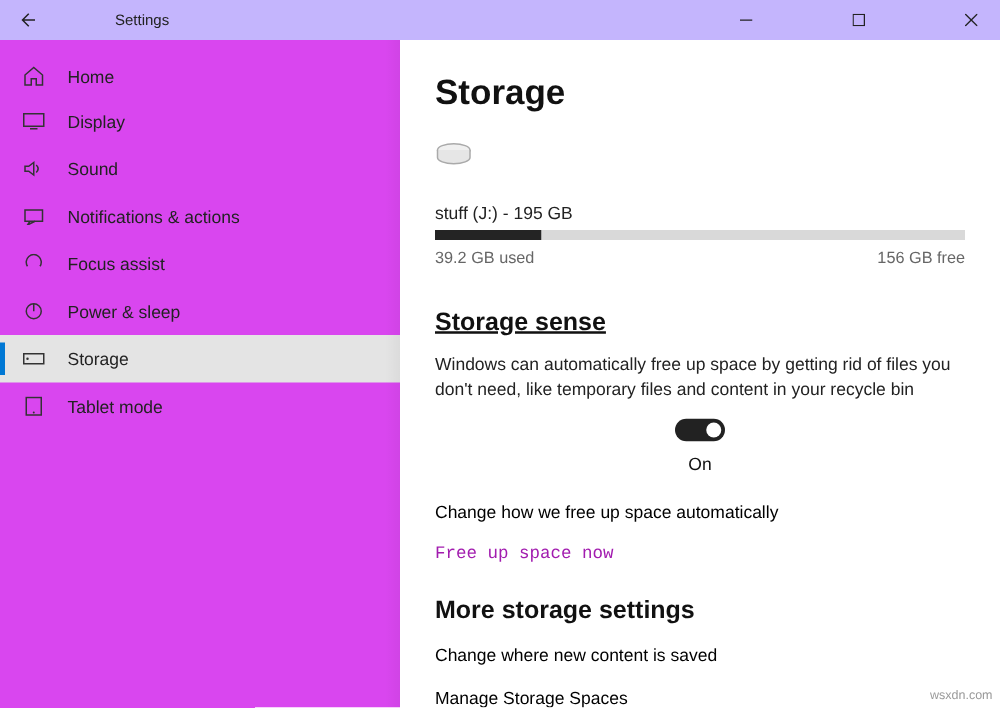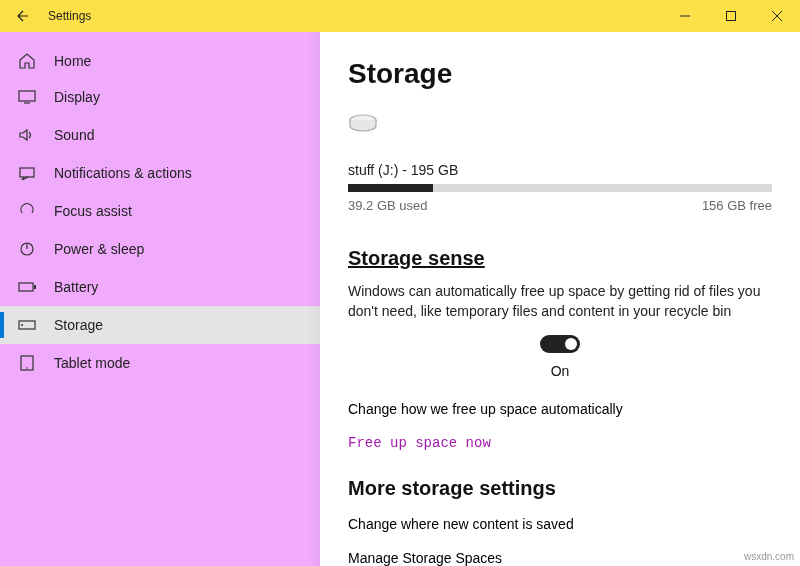--- a/index.html
+++ b/index.html
@@ -1,27 +1,27 @@
 <!DOCTYPE html>
 <html><head>
   <meta charset="utf-8">
   <style>
     * { margin: 0; padding: 0; box-sizing: border-box; font-family: "Segoe UI", -apple-system, sans-serif; }
     body { width: 800px; height: 566px; background: #fff; overflow: hidden; position: relative; }
 
-    .titlebar { height: 32px; display: flex; align-items: center; background: #fde047; }
+    .titlebar { height: 32px; display: flex; align-items: center; background: #c4b5fd; gap: 44px; }
     .titlebar-back { width: 44px; height: 32px; display: flex; align-items: center; justify-content: center; cursor: default; }
     .titlebar-title { font-size: 12px; color: #222; margin-left: 4px; }
     .titlebar-spacer { flex: 1; }
     .win-btn { width: 46px; height: 32px; display: flex; align-items: center; justify-content: center; cursor: default; }
     .win-btn svg { width: 10px; height: 10px; }
 
     .content { display: flex; height: calc(100% - 32px); }
 
-    .sidebar { width: 320px; background: #f0abfc; padding: 12px 0 0 0; position: relative; }
+    .sidebar { width: 320px; background: #d946ef; padding: 12px 0 0 0; position: relative; }
     .sidebar::after { content: ""; position: absolute; right: 0; top: 0; bottom: 0; width: 12px; background: linear-gradient(to right, rgba(0,0,0,0) 0%, rgba(0,0,0,0.04) 100%); pointer-events: none; }
 
     .home-row { display: flex; align-items: center; padding: 8px 18px 8px 18px; gap: 18px; cursor: default; }
     .home-row .icon { width: 18px; display: flex; justify-content: center; }
     .home-row span.label { font-size: 14px; color: #222; }
 
     .search-wrap { padding: 10px 18px 14px 18px; }
     .search-box { height: 34px; border: 1px solid #999; background: #fdfdfc; display: flex; align-items: center; padding: 0 10px; }
     .search-box input { flex: 1; border: none; outline: none; background: transparent; font-size: 14px; color: #666; }
     .search-box input::placeholder { color: #666; }
@@ -139,29 +139,20 @@
       <span class="label">Focus assist</span>
     </div>
     <div class="nav-item">
       <span class="icon">
           <svg width="16" height="16" viewBox="0 0 16 16">
             <circle cx="8" cy="8" r="6" stroke="#333" stroke-width="1.2" fill="none"></circle>
             <line x1="8" y1="2" x2="8" y2="8" stroke="#333" stroke-width="1.2"></line>
           </svg>
         </span>
       <span class="label">Power &amp; sleep</span>
-    </div>
-    <div class="nav-item">
-      <span class="icon">
-          <svg width="18" height="12" viewBox="0 0 18 12">
-            <rect x="1" y="2" width="14" height="8" stroke="#333" stroke-width="1.2" fill="none"></rect>
-            <rect x="16" y="4" width="2" height="4" fill="#333"></rect>
-          </svg>
-        </span>
-      <span class="label">Battery</span>
     </div>
     <div class="nav-item selected">
       <span class="icon">
           <svg width="18" height="12" viewBox="0 0 18 12">
             <rect x="1" y="2" width="16" height="8" stroke="#333" stroke-width="1.2" fill="none"></rect>
             <circle cx="4" cy="6" r="1" fill="#333"></circle>
           </svg>
         </span>
       <span class="label">Storage</span>
     </div>

